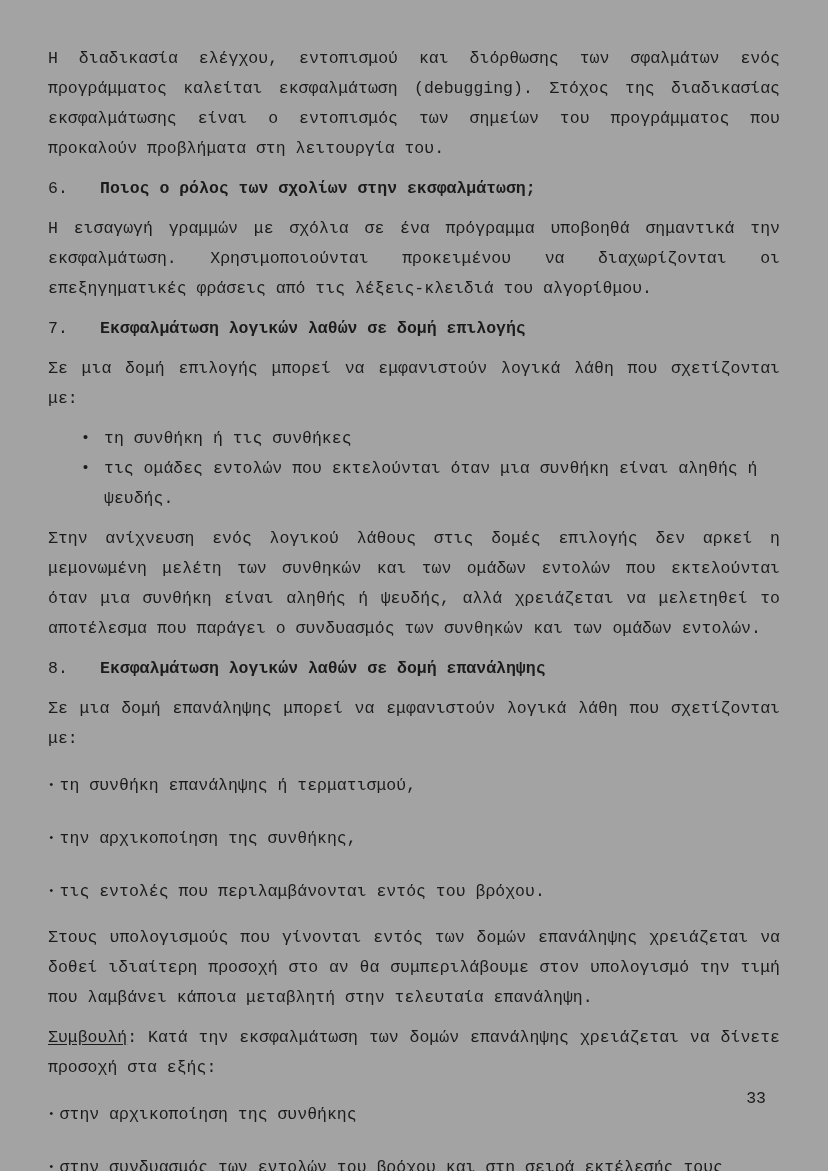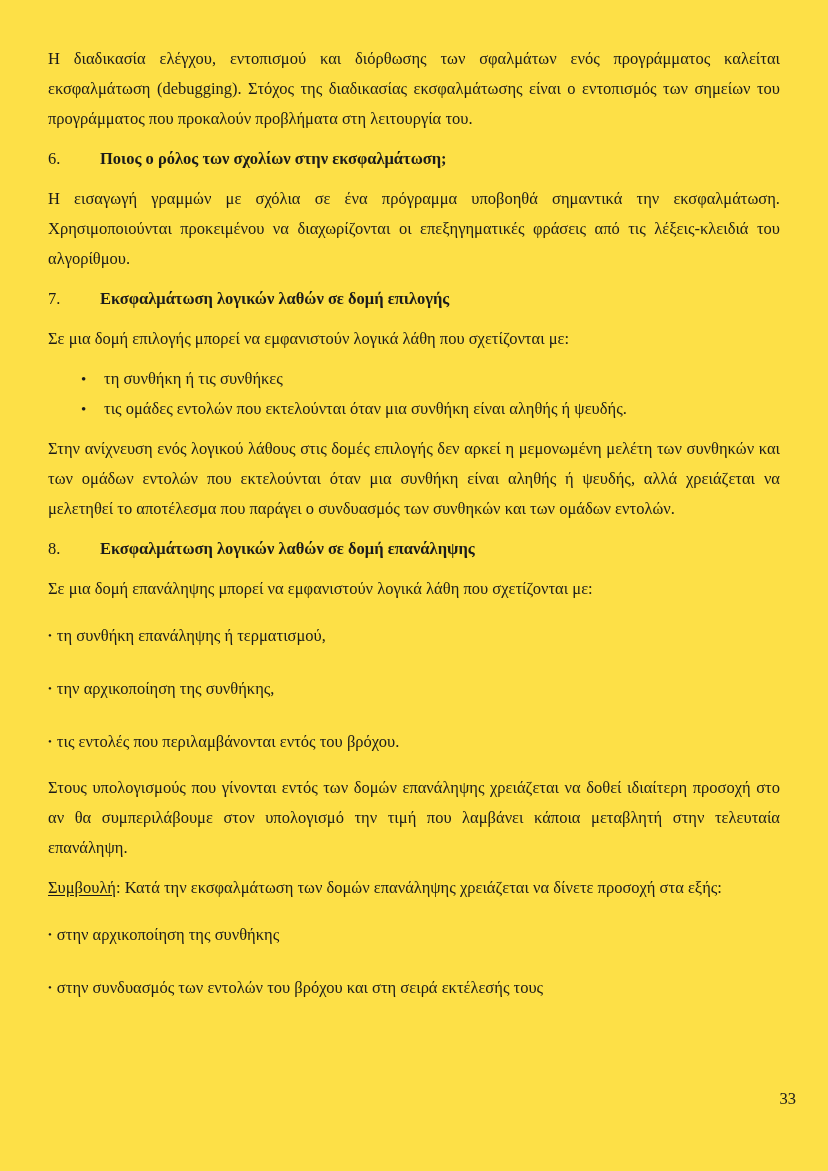--- a/index.html
+++ b/index.html
@@ -5,24 +5,24 @@
 <style>
   html, body {
     margin: 0;
     padding: 0;
     background: #ffffff;
   }
   .page {
     position: relative;
     width: 828px;
     height: 1171px;
-    background: #fde047;
+    background: #a3a3a3;
     box-sizing: border-box;
     padding: 44px 48px 0 48px;
-    font-family: Liberation Serif, serif;
+    font-family: Liberation Mono, monospace;
     color: #1b1b1b;
     -webkit-font-smoothing: antialiased;
   }
   .body-area {
     width: 732px;
   }
   p {
     margin: 0;
   }
   .para {
@@ -80,21 +80,21 @@
     font-size: 11px;
     vertical-align: 2px;
     padding-right: 5px;
   }
   .underlined {
     text-decoration: underline;
     text-underline-offset: 2px;
   }
   .page-number {
     position: absolute;
-    right: 32px;
+    right: 62px;
     bottom: 62px;
     font-size: 16.5px;
     line-height: 20px;
     text-align: right;
   }
 </style>
 </head>
 <body>
 
 <div class="page">

